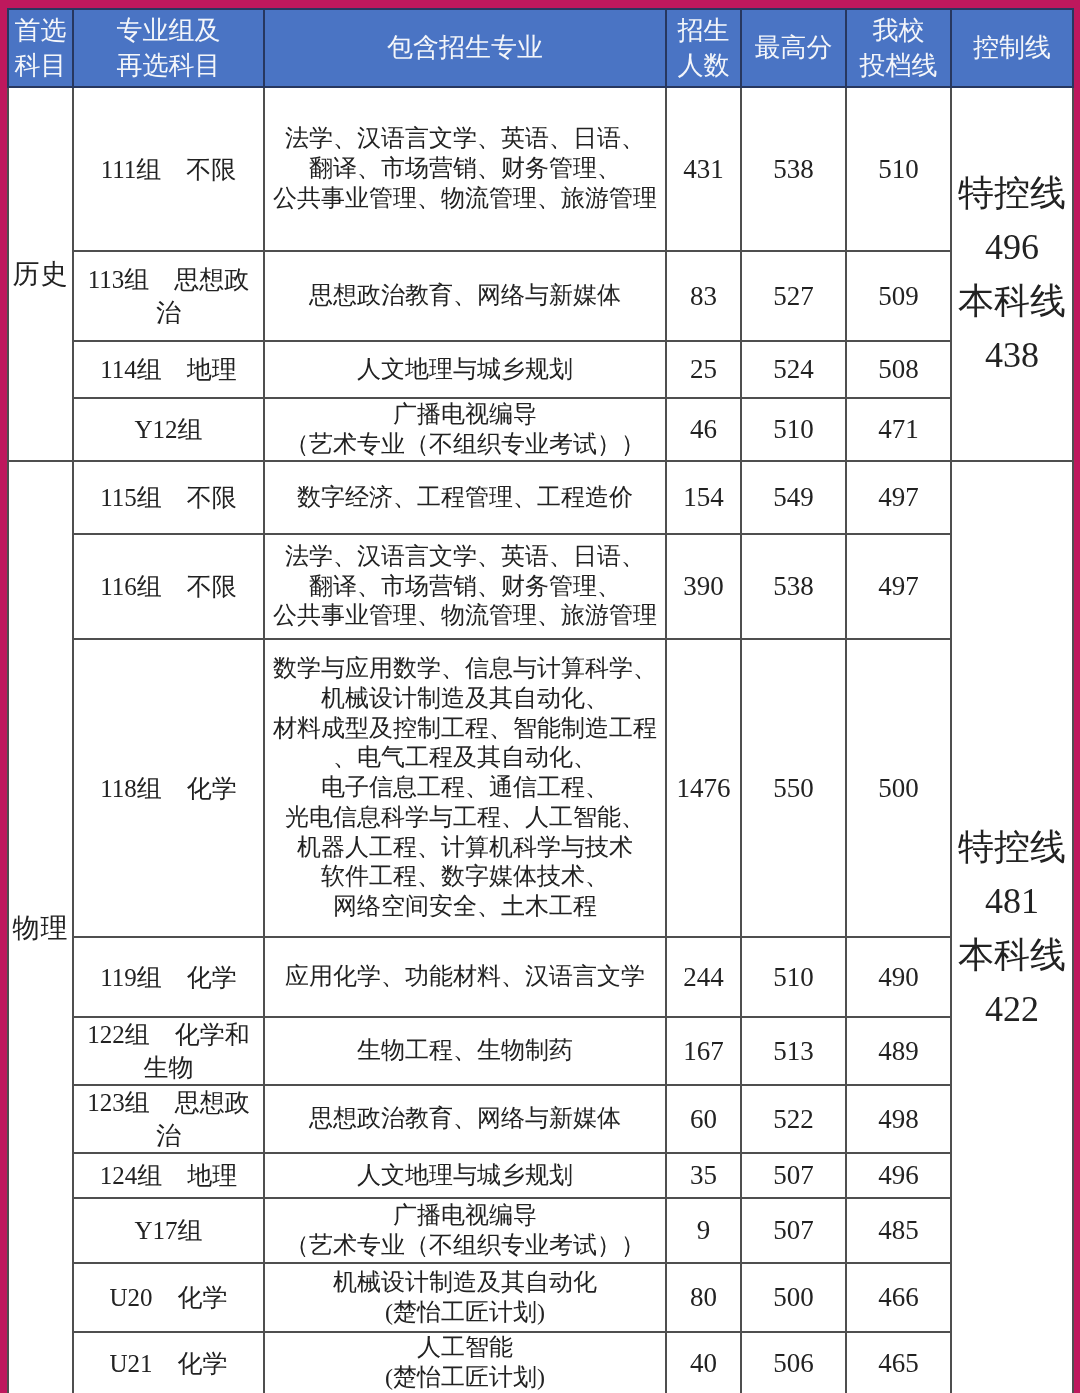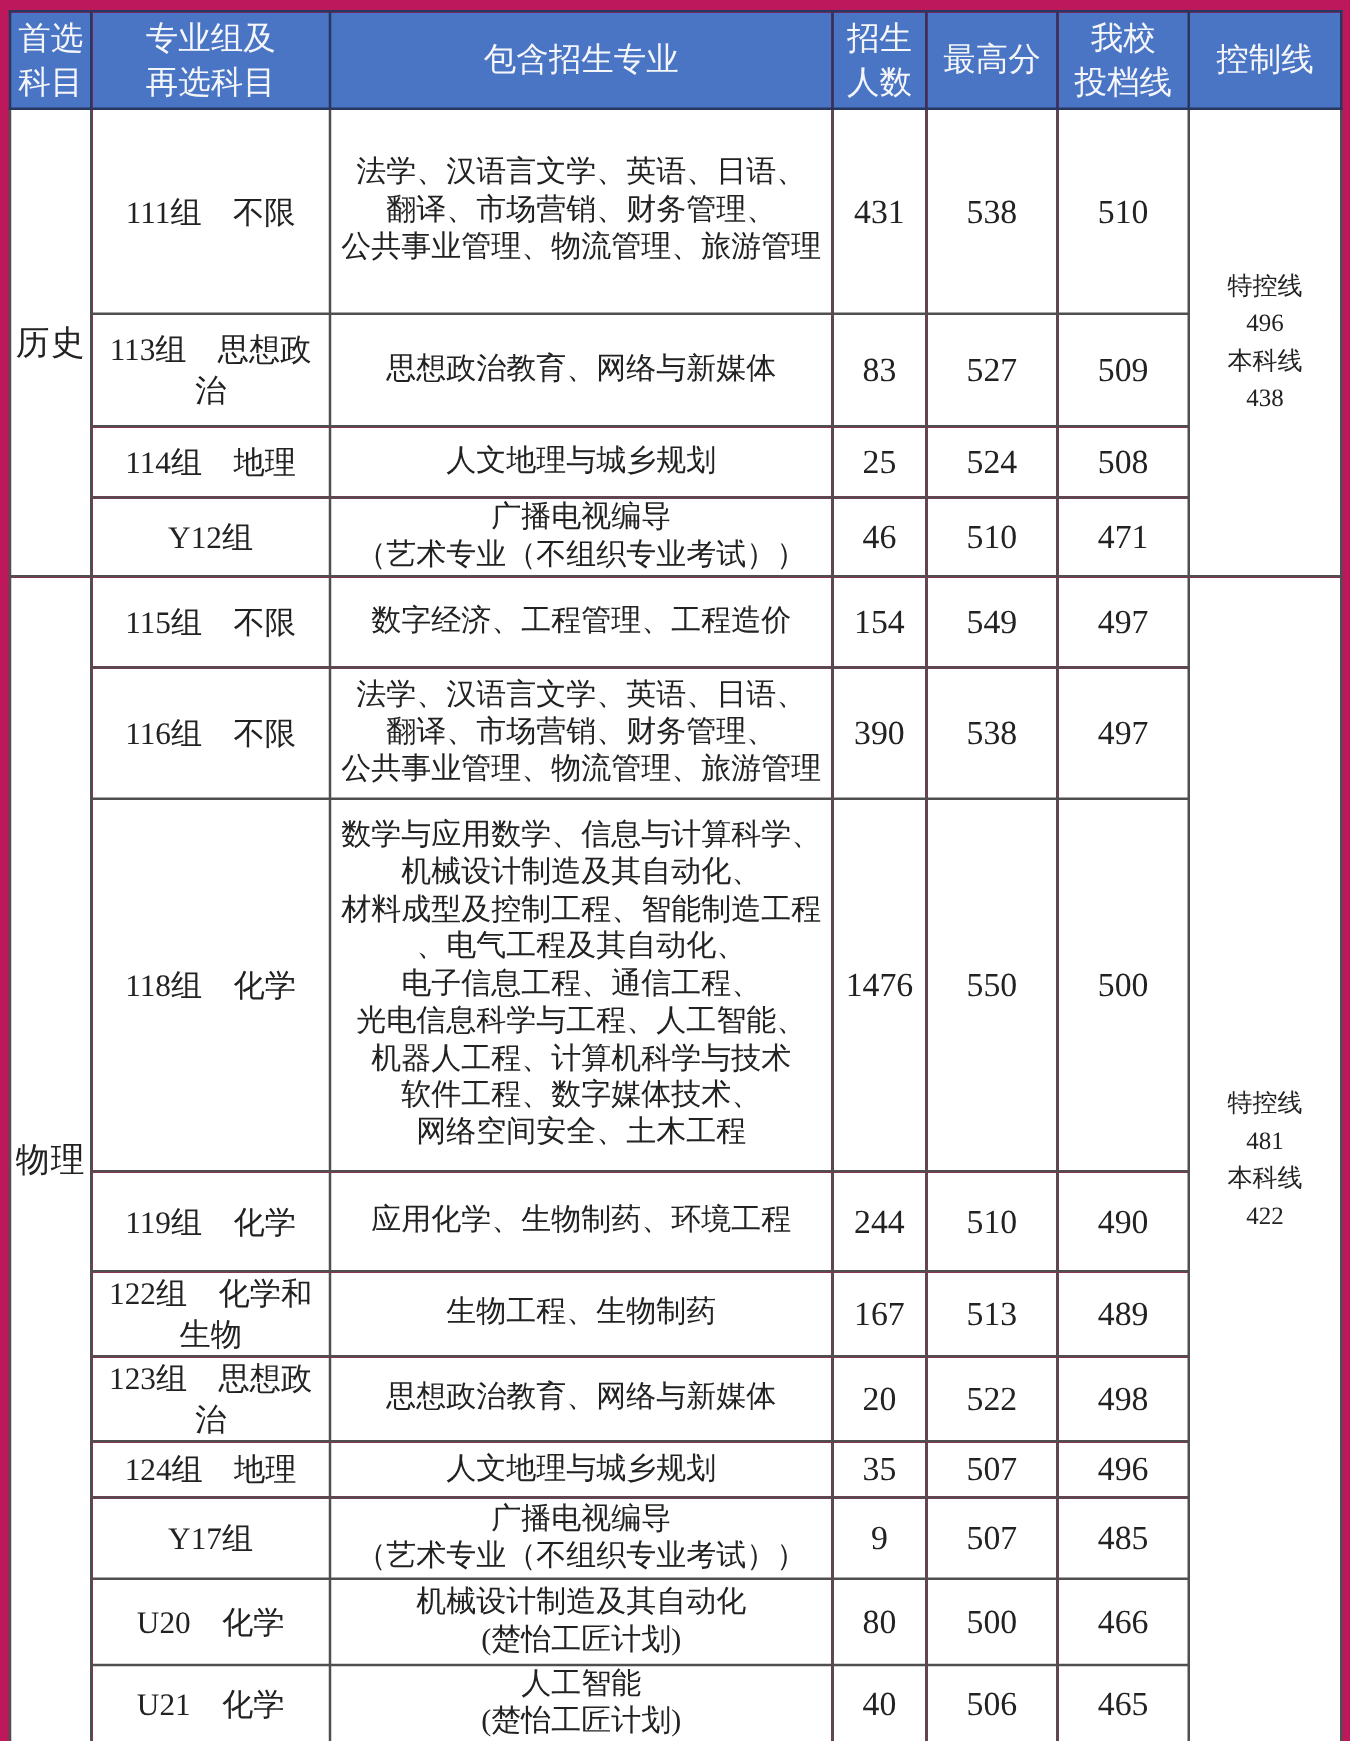--- a/index.html
+++ b/index.html
@@ -53,21 +53,21 @@
   }
   td.majors {
     font-size: 24px;
     line-height: 1.24;
     margin-left: 44px;
   }
   td.num {
     font-size: 27px;
   }
   td.control {
-    font-size: 20px;
+    font-size: 36px;
     line-height: 1.5;
   }
   
   tr.ghost-row td {
     border: 2px solid #e2e2e2;
     border-top: 2px solid #4f4f4f;
   }
 </style>
 </head>
 <body>
@@ -168,36 +168,36 @@
 光电信息科学与工程、人工智能、
 机器人工程、计算机科学与技术
 软件工程、数字媒体技术、
 网络空间安全、土木工程</td>
         <td class="num">1476</td>
         <td class="num">550</td>
         <td class="num">500</td>
       </tr>
       <tr style="height:80px">
         <td class="group">119组　化学</td>
-        <td class="majors">应用化学、生物制药、环境工程</td>
+        <td class="majors">应用化学、功能材料、汉语言文学</td>
         <td class="num">244</td>
         <td class="num">510</td>
         <td class="num">490</td>
       </tr>
       <tr style="height:60px">
         <td class="group">122组　化学和生物</td>
         <td class="majors">生物工程、生物制药</td>
         <td class="num">167</td>
         <td class="num">513</td>
         <td class="num">489</td>
       </tr>
       <tr style="height:58px">
         <td class="group">123组　思想政治</td>
         <td class="majors">思想政治教育、网络与新媒体</td>
-        <td class="num">20</td>
+        <td class="num">60</td>
         <td class="num">522</td>
         <td class="num">498</td>
       </tr>
       <tr style="height:45px">
         <td class="group">124组　地理</td>
         <td class="majors">人文地理与城乡规划</td>
         <td class="num">35</td>
         <td class="num">507</td>
         <td class="num">496</td>
       </tr>

